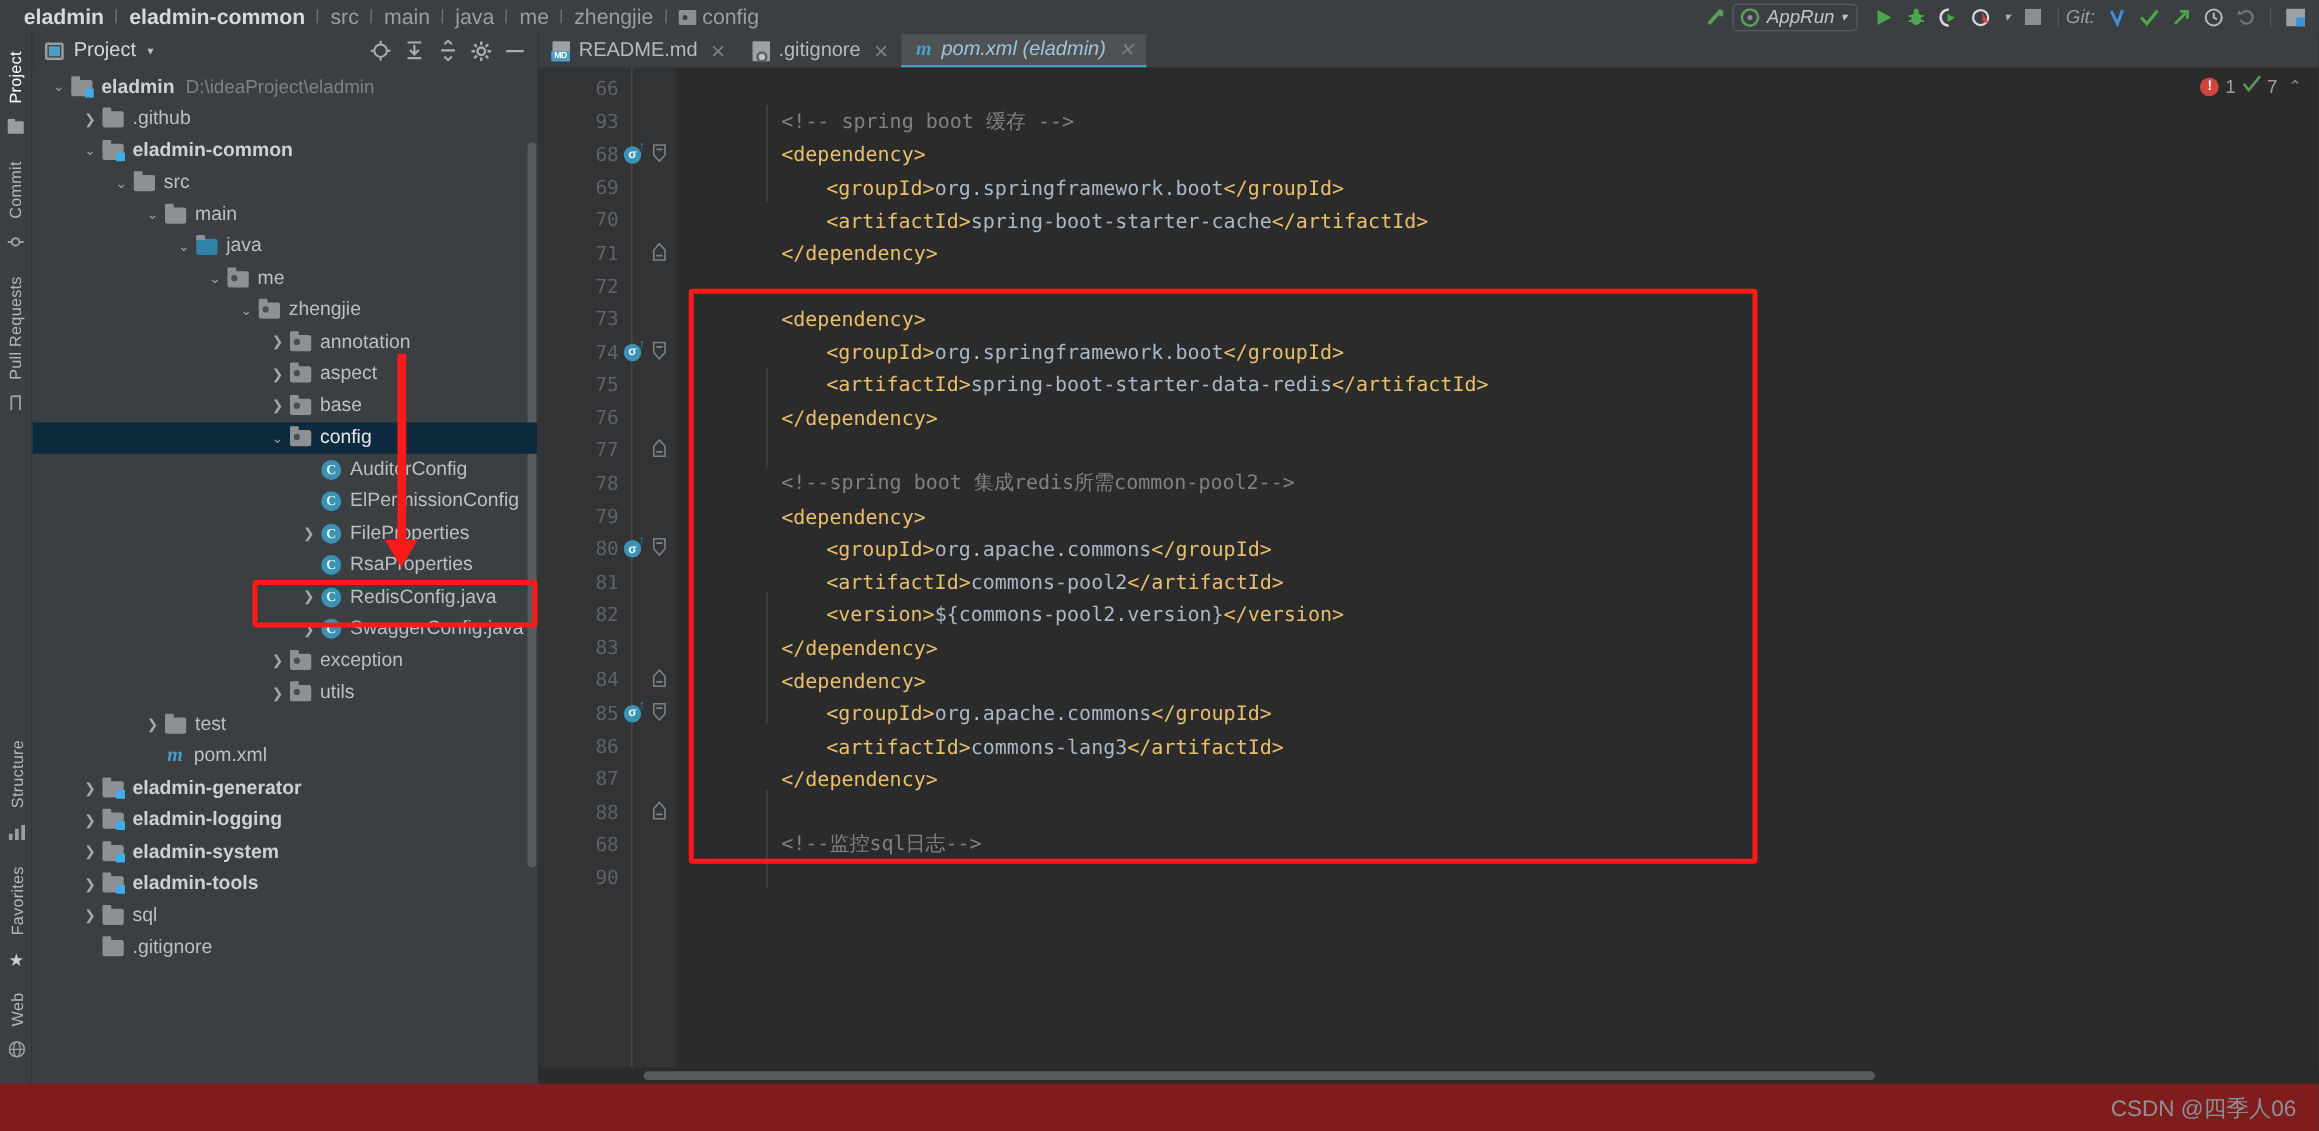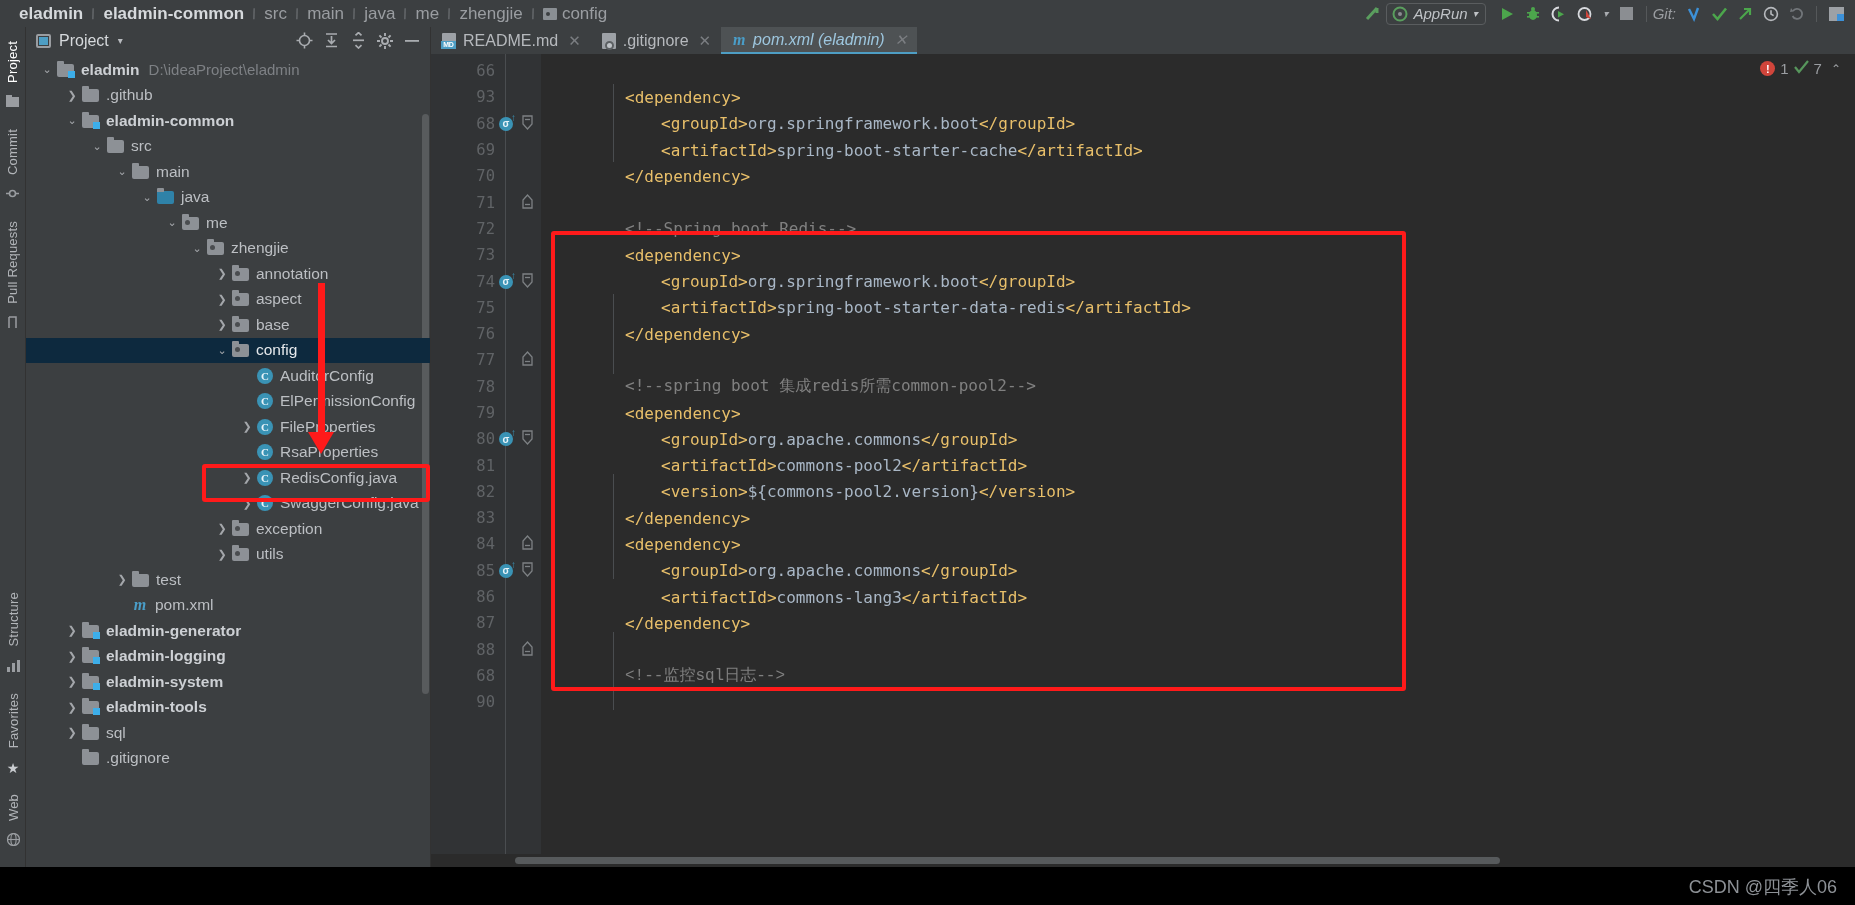--- a/index.html
+++ b/index.html
@@ -301,21 +301,21 @@
   }
   .redarrow-head {
     position: absolute; width: 0; height: 0; z-index: 30;
     border-left: 13px solid transparent;
     border-right: 13px solid transparent;
     border-top: 22px solid #ff1a1a;
   }
 
   
   .bottombar {
-    height: 38px; flex: 0 0 38px; background: #000000;
+    height: 38px; flex: 0 0 38px; background: #7f1d1d;
     display: flex; align-items: center; position: relative;
   }
   .watermark {
     position: absolute; right: 18px; top: 8px;
     color: #8d9196; font-size: 18px;
   }
 </style>
 </head>
 <body>
 
@@ -885,43 +885,43 @@
               <span class="gfold"></span>
             </div>
             <div class="gline">
               <span class="gnum">90</span>
               <span class="gmark"></span>
               <span class="gfold"></span>
             </div>
           </div>
         <div class="code" id="code">
             <div class="cline" style="padding-left: 12px;"></div>
+            <div class="cline" style="padding-left: 84px;"><span class="cmt">&lt;!-- spring boot 缓存 --&gt;</span></div>
             <div class="cline" style="padding-left: 84px;"><span class="tag">&lt;dependency&gt;</span></div>
             <div class="cline" style="padding-left: 120px;"><span class="tag">&lt;groupId&gt;</span><span class="txt">org.springframework.boot</span><span class="tag">&lt;/groupId&gt;</span></div>
             <div class="cline" style="padding-left: 120px;"><span class="tag">&lt;artifactId&gt;</span><span class="txt">spring-boot-starter-cache</span><span class="tag">&lt;/artifactId&gt;</span></div>
             <div class="cline" style="padding-left: 84px;"><span class="tag">&lt;/dependency&gt;</span></div>
             <div class="cline" style="padding-left: 12px;"></div>
-            <div class="cline" style="padding-left: 84px;"><span class="cmt">&lt;!--Spring boot Redis--&gt;</span></div>
             <div class="cline" style="padding-left: 84px;"><span class="tag">&lt;dependency&gt;</span></div>
             <div class="cline" style="padding-left: 120px;"><span class="tag">&lt;groupId&gt;</span><span class="txt">org.springframework.boot</span><span class="tag">&lt;/groupId&gt;</span></div>
             <div class="cline" style="padding-left: 120px;"><span class="tag">&lt;artifactId&gt;</span><span class="txt">spring-boot-starter-data-redis</span><span class="tag">&lt;/artifactId&gt;</span></div>
             <div class="cline" style="padding-left: 84px;"><span class="tag">&lt;/dependency&gt;</span></div>
             <div class="cline" style="padding-left: 12px;"></div>
             <div class="cline" style="padding-left: 84px;"><span class="cmt">&lt;!--spring boot 集成redis所需common-pool2--&gt;</span></div>
             <div class="cline" style="padding-left: 84px;"><span class="tag">&lt;dependency&gt;</span></div>
             <div class="cline" style="padding-left: 120px;"><span class="tag">&lt;groupId&gt;</span><span class="txt">org.apache.commons</span><span class="tag">&lt;/groupId&gt;</span></div>
             <div class="cline" style="padding-left: 120px;"><span class="tag">&lt;artifactId&gt;</span><span class="txt">commons-pool2</span><span class="tag">&lt;/artifactId&gt;</span></div>
             <div class="cline" style="padding-left: 120px;"><span class="tag">&lt;version&gt;</span><span class="txt">${commons-pool2.version}</span><span class="tag">&lt;/version&gt;</span></div>
             <div class="cline" style="padding-left: 84px;"><span class="tag">&lt;/dependency&gt;</span></div>
             <div class="cline" style="padding-left: 84px;"><span class="tag">&lt;dependency&gt;</span></div>
             <div class="cline" style="padding-left: 120px;"><span class="tag">&lt;groupId&gt;</span><span class="txt">org.apache.commons</span><span class="tag">&lt;/groupId&gt;</span></div>
             <div class="cline" style="padding-left: 120px;"><span class="tag">&lt;artifactId&gt;</span><span class="txt">commons-lang3</span><span class="tag">&lt;/artifactId&gt;</span></div>
             <div class="cline" style="padding-left: 84px;"><span class="tag">&lt;/dependency&gt;</span></div>
             <div class="cline" style="padding-left: 12px;"></div>
-            <div class="cline" style="padding-left: 84px; font-family: Liberation Mono, monospace;"><span class="cmt">&lt;!--监控sql日志--&gt;</span></div>
+            <div class="cline" style="padding-left: 84px;"><span class="cmt">&lt;!--监控sql日志--&gt;</span></div>
             <div class="indent-guide" style="left: 72px; top: 30px; height: 78px; background: rgb(74, 77, 80);"></div>
             <div class="indent-guide" style="left: 72px; top: 240px; height: 80px; background: rgb(74, 77, 80);"></div>
             <div class="indent-guide" style="left: 72px; top: 420px; height: 105px; background: rgb(74, 77, 80);"></div>
             <div class="indent-guide" style="left: 72px; top: 578px; height: 78px; background: rgb(74, 77, 80);"></div>
           </div>
         <div class="editor-rightmargin"></div>
 
         <div class="inspect">
           <span class="err-dot">!</span>
           <span class="insp-txt">1</span>

